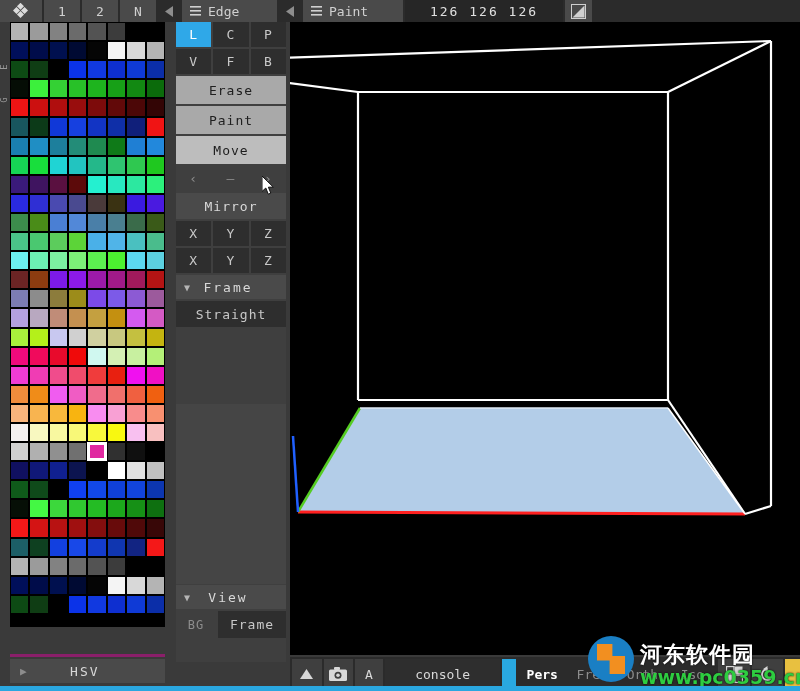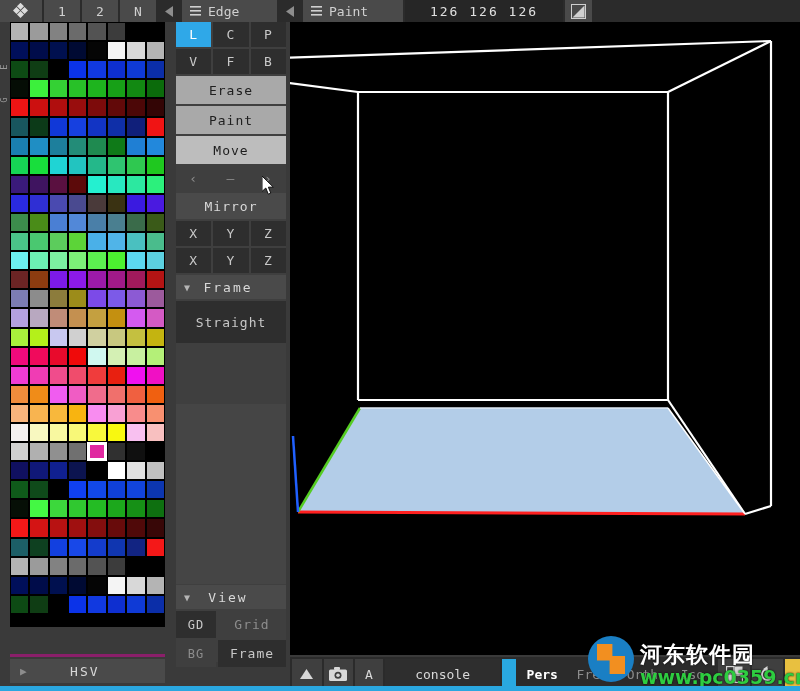--- a/index.html
+++ b/index.html
@@ -515,32 +515,28 @@
     <div class="bp-row">
       <div class="btn dark bp-third">X</div>
       <div class="btn dark bp-third">Y</div>
       <div class="btn dark bp-third">Z</div>
     </div>
 
     <div class="bp-section">
       <span class="tri">▼</span>
       <span class="lbl">Frame</span>
     </div>
-    <div class="btn dark bp-full" style="height:42px">Straight</div>
+    <div class="btn dark bp-full" style="height:26px">Straight</div>
 
     <div id="bp-blank"></div>
 
     <div id="viewsec">
       <div class="bp-section">
         <span class="tri">▼</span>
         <span class="lbl">View</span>
-      </div>
-      <div class="vrow">
-        <div class="btn dark vsmall">GD</div>
-        <div class="btn dim  vbig">Grid</div>
       </div>
       <div class="vrow">
         <div class="btn dim  vsmall">BG</div>
         <div class="btn dark vbig">Frame</div>
       </div>
     </div>
   </div>
 
   <div id="viewport">
     <svg width="510" height="633" viewBox="0 0 510 633">

